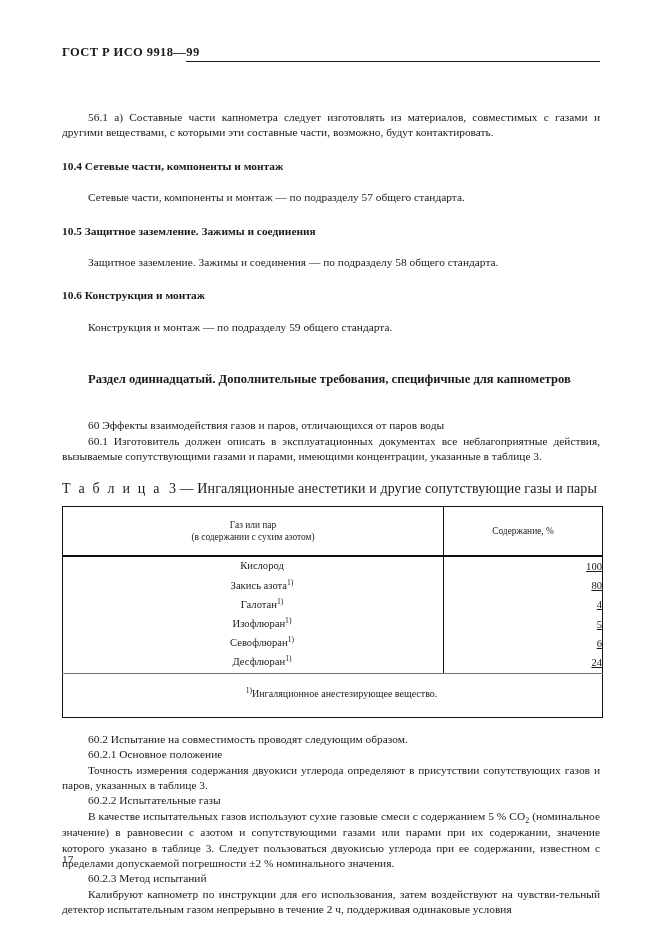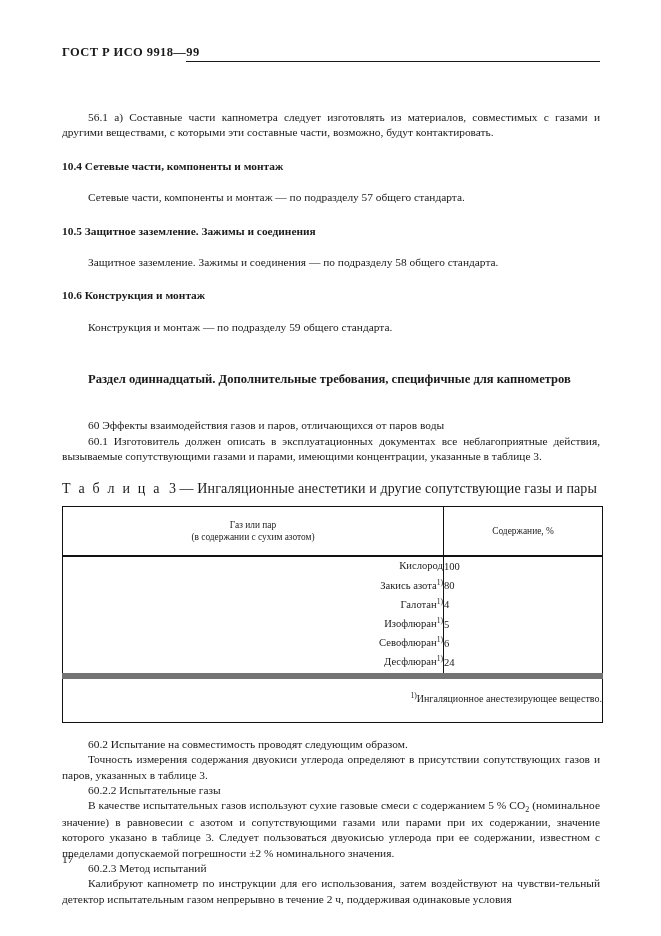--- a/index.html
+++ b/index.html
@@ -118,34 +118,35 @@
   th.col-val { width: 158px; }
   table.data tbody td {
     border-top: none;
     border-bottom: none;
     font-size: 10.6px;
     height: 18.2px;
     line-height: 18.2px;
   }
   table.data tbody tr:first-child td { }
   table.data tbody td.c-name {
+    text-align: center;
+    padding-left: 18px;
+  }
+  table.data tbody td.c-val {
     text-align: right;
-    padding-left: 18px;
-  }
-  table.data tbody td.c-val {
-    text-align: left;
+    text-decoration: underline;
   }
   table.data tbody tr:last-child td {
     border-bottom: 1px solid #737373;
   }
   table.data tfoot td {
-    border-top: 6px solid #737373;
+    border-top: 1px solid #737373;
     font-size: 10px;
     line-height: 14px;
-    text-align: right;
+    text-align: center;
     padding: 13px 0 15px 18px;
   }
   
   .page-number {
     position: absolute;
     left: 62px;
     top: 833px;
     width: 538px;
     text-align: left;
     font-size: 11.4px;
@@ -230,20 +231,21 @@
       </tbody>
       <tfoot>
         <tr>
           <td colspan="2"><sup class="fn">1)</sup><span>Ингаляционное анестезирующее вещество.</span></td>
         </tr>
       </tfoot>
     </table>
 
     <div class="sp-14"></div>
     <p class="para">60.2  Испытание на совместимость проводят следующим образом.</p>
+    <p class="para">60.2.1  Основное положение</p>
     <p class="para">Точность измерения содержания двуокиси углерода определяют в присутствии сопутствующих газов и паров, указанных в таблице 3.</p>
     <p class="para">60.2.2  Испытательные газы</p>
     <p class="para"><span>В качестве испытательных газов используют сухие газовые смеси с содержанием 5 % CO</span><sub>2</sub><span> (номинальное значение) в равновесии с азотом и сопутствующими газами или парами при их содержании, значение которого указано в таблице 3. Следует пользоваться двуокисью углерода при ее содержании, известном с пределами допускаемой погрешности ±2 % номинального значения.</span></p>
     <p class="para">60.2.3  Метод испытаний</p>
     <p class="para">Калибруют капнометр по инструкции для его использования, затем воздействуют на чувстви-тельный детектор испытательным газом непрерывно в течение 2 ч, поддерживая одинаковые условия</p>
 
   </div>
 
   <div class="page-number">17</div>
 

